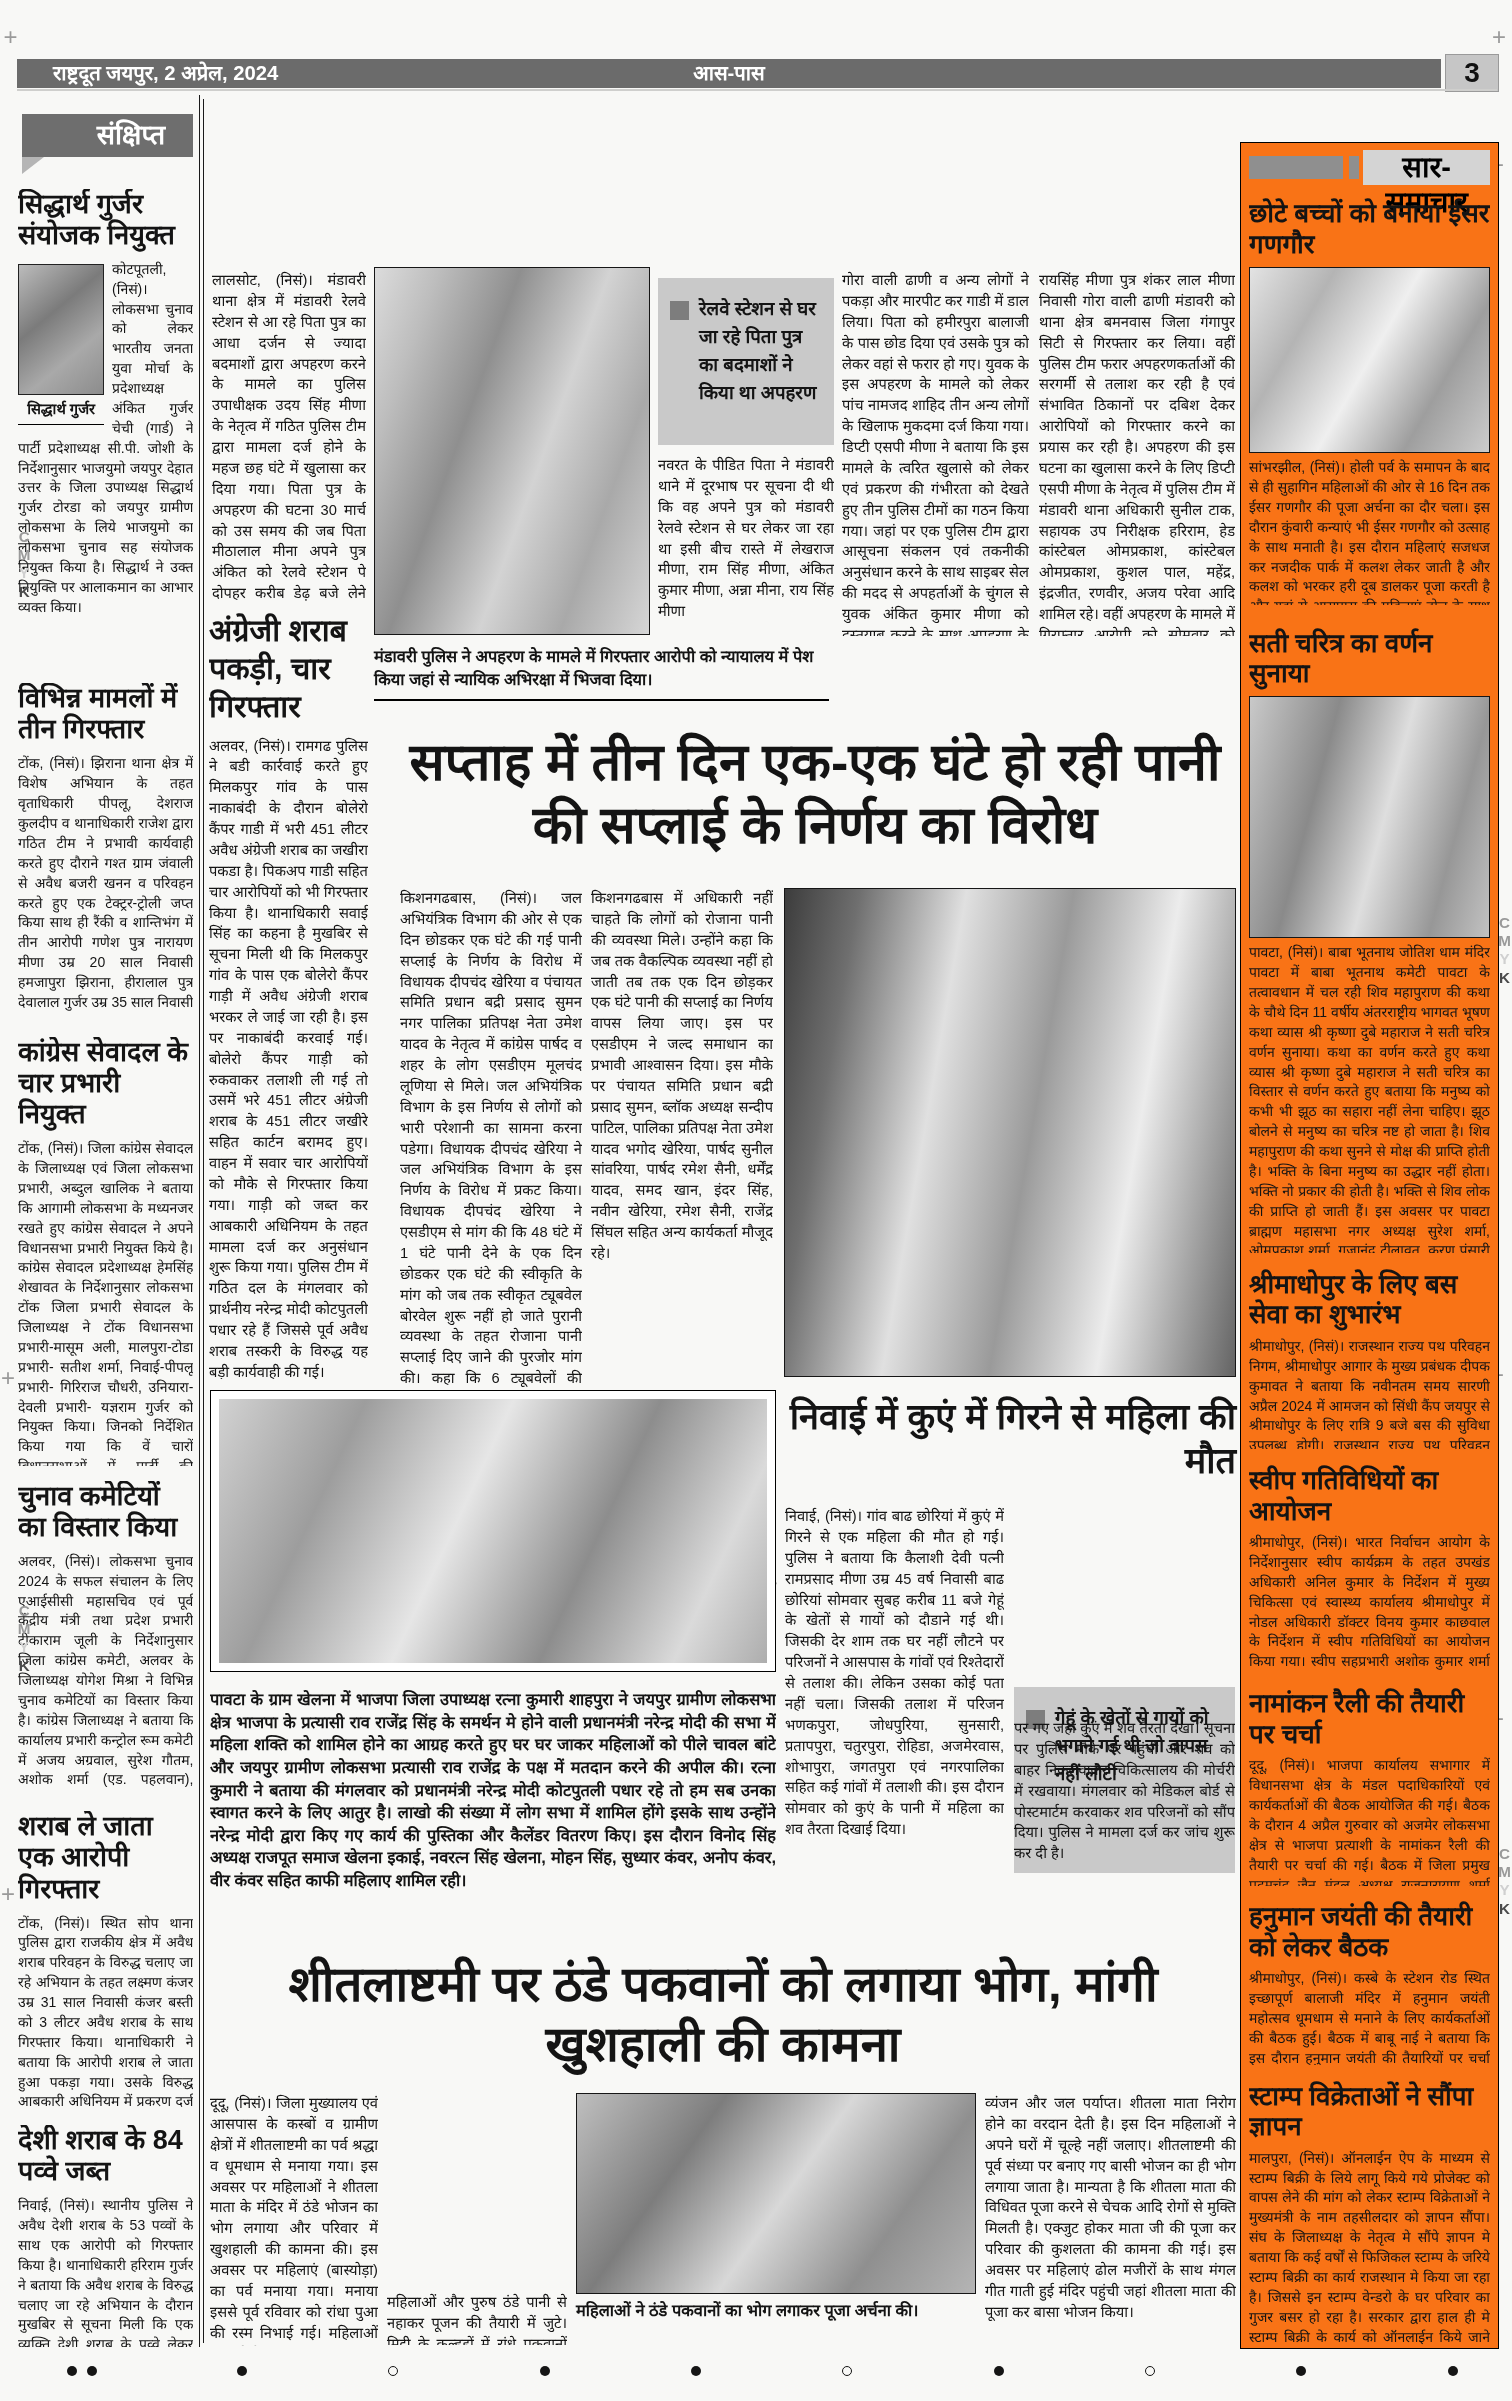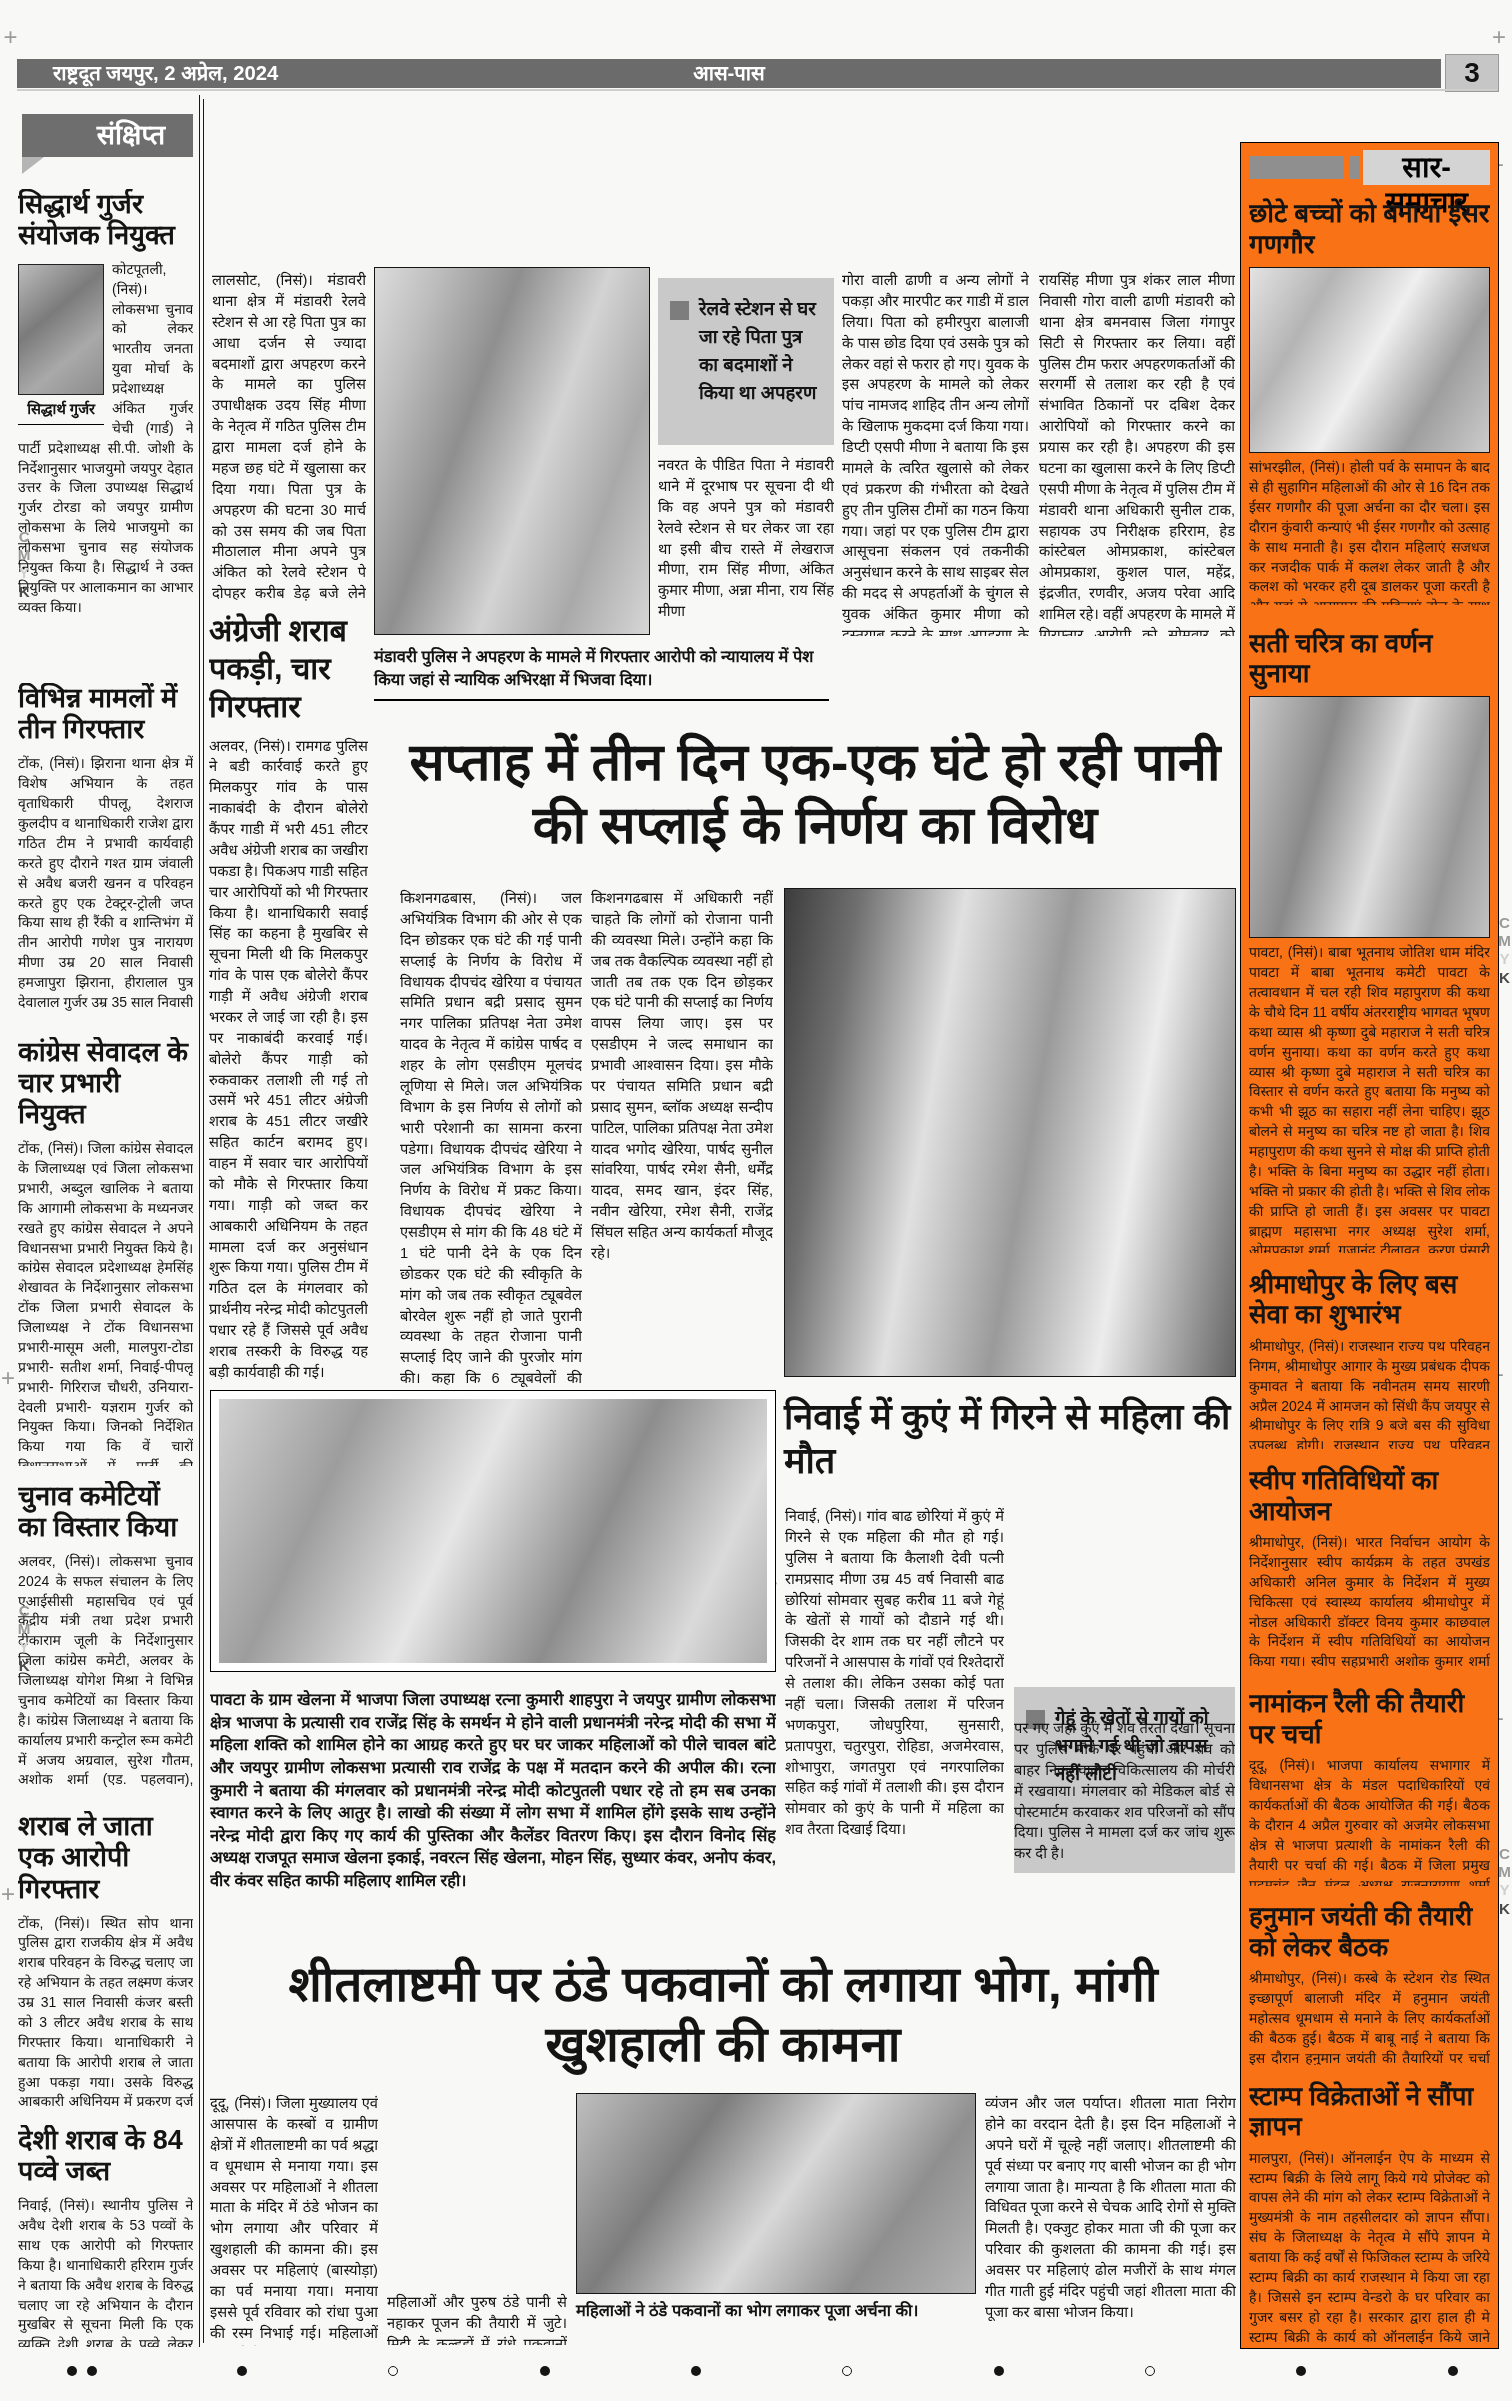--- a/index.html
+++ b/index.html
@@ -28,21 +28,21 @@
   .ls{overflow:hidden;margin:14.7px 0 0 1.1px;}
   .lh{font-size:27px;font-weight:800;line-height:1.15;margin-bottom:9px;}
   .lb{font-size:14px;}
   .lphoto-wrap{float:left;width:86px;margin:4.5px 8px 2.3px 0;}
   .lphoto{display:block;height:129px;border:1.1px solid #222;}
   .lpcap{display:block;text-align:center;font-weight:700;font-size:14.7px;padding:3.4px 0 4.5px 0;border-bottom:1.7px solid #000;}
   
   .h-main{font-size:59px;font-weight:800;line-height:1.2;text-align:center;letter-spacing:-0.6px;}
   .h-water{font-size:52px;font-weight:800;line-height:1.22;text-align:center;}
   .h-sheetla{font-size:49px;font-weight:800;line-height:1.22;text-align:center;}
-  .h-niwai{font-size:36px;font-weight:800;line-height:1.22;text-align:left;}
+  .h-niwai{font-size:36px;font-weight:800;line-height:1.22;text-align:right;}
   .h-eng{font-size:30.5px;font-weight:800;line-height:1.25;text-align:left;margin-bottom:10.2px;}
   
   .photo{border:1.1px solid #161616;box-sizing:border-box;}
   .ph1{background:linear-gradient(110deg,#dcdcdc 0%,#bdbdbd 16%,#8f8f8f 36%,#d3d3d3 58%,#a9a9a9 78%,#d6d6d6 100%);}
   .ph2{background:linear-gradient(100deg,#3c3c3c 0%,#6f6f6f 14%,#e0e0e0 34%,#9a9a9a 54%,#ececec 74%,#646464 100%);}
   .ph3{background:linear-gradient(115deg,#d2d2d2 0%,#9d9d9d 22%,#e6e6e6 44%,#8d8d8d 66%,#dadada 86%,#adadad 100%);}
   .ph4{background:linear-gradient(120deg,#e3e3e3 0%,#b4b4b4 25%,#efefef 50%,#9e9e9e 75%,#cccccc 100%);}
   .ph5{background:linear-gradient(105deg,#c9c9c9 0%,#8a8a8a 30%,#dedede 55%,#979797 80%,#c2c2c2 100%);}
   .ph6{background:linear-gradient(125deg,#bfbfbf 0%,#7d7d7d 28%,#d8d8d8 52%,#8f8f8f 76%,#b5b5b5 100%);}
   .portrait{background:linear-gradient(140deg,#bcbcbc 0%,#7b7b7b 38%,#a9a9a9 68%,#8c8c8c 100%);}

